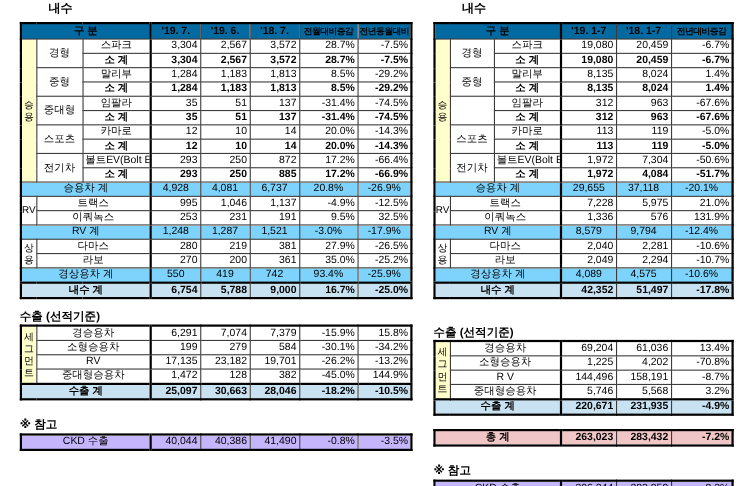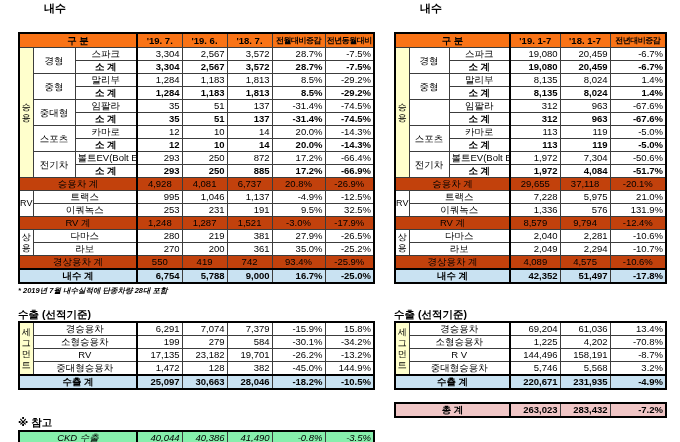--- a/index.html
+++ b/index.html
@@ -2,45 +2,45 @@
 <html><head>
 <meta charset="utf-8">
 <style>
   html,body{margin:0;padding:0;background:#fff;}
   body{width:680px;height:442px;overflow:hidden;color:#000;
        font-family:"Liberation Sans","DejaVu Sans",sans-serif;}
   .wrap{position:relative;width:680px;height:442px;background:#fff;}
   .panel{position:absolute;top:2px;}
   .panel-left{left:18px;width:355px;}
   .panel-right{left:394px;width:271px;}
-  .title{font-size:11px;font-weight:bold;height:12px;line-height:12px;margin-bottom:18px;padding-left:26px;}
+  .title{font-size:11px;font-weight:bold;height:12px;line-height:12px;margin-bottom:6px;padding-left:26px;}
   table{border-collapse:collapse;table-layout:fixed;width:100%;border:2px solid #000;}
   td{border:1px solid #3c3c3c;font-size:9.5px;height:12px;line-height:12px;
      padding:0 2px;overflow:hidden;white-space:nowrap;vertical-align:middle;}
-  tr.hdr td{background:#f97316;font-weight:bold;text-align:center;height:13px;}
+  tr.hdr td{background:#0369a1;font-weight:bold;text-align:center;height:13px;}
   td.sm{font-size:8px;letter-spacing:-0.5px;padding:0 1px;}
   .num{text-align:right;}
   .lbl{text-align:center;}
   .cat{text-align:center;margin-top:36px;}
   .vs{text-align:center;white-space:pre-line;line-height:11px;padding:0;font-size:9px;}
   .yl{background:#FFFFCC;}
-  tr.yl td{background:#c2410c;text-align:center;}
+  tr.yl td{background:#7dd3fc;text-align:center;}
   tr.bl td{background:#C9E2F2;}
   tr.pk td{background:#F0C6C6;}
-  tr.gy td{background:#86efac;font-style:italic;}
+  tr.gy td{background:#c4b5fd;}
   tr.b td{font-weight:bold;}
   tr.tt td{border-top:2px solid #000;}
   td.v0{border-left:2px solid #000;}
   .note{font-size:7.5px;font-style:italic;font-weight:bold;height:14px;line-height:14px;}
   .spacer{height:14px;}
   .sect-title{font-size:10.5px;font-weight:bold;height:12px;line-height:12px;
               margin-top:10px;margin-bottom:1px;}
   .total-table{margin-top:12px;}
   .ref-title{font-size:10.5px;font-weight:bold;height:12px;line-height:12px;
-             margin-top:26px;margin-bottom:2px;}
+             margin-top:16px;margin-bottom:2px;}
 </style>
 </head>
 <body>
 
 <div class="wrap">
 
   <div class="panel panel-left">
     <div class="title">내수</div>
 
     <table>
@@ -213,21 +213,20 @@
         <td class="lbl" colspan="3">내수 계</td>
         <td class="num v0">6,754</td>
         <td class="num">5,788</td>
         <td class="num">9,000</td>
         <td class="num">16.7%</td>
         <td class="num">-25.0%</td>
       </tr>
     </tbody>
       </table>
 
-    <div class="note">* 2019년 7월 내수실적에 단종차량 28대 포함</div>
 
     <div class="sect-title">수출 (선적기준)</div>
     <table>
       <colgroup>
           <col style="width:14px">
           <col style="width:104px">
           <col style="width:45px">
           <col style="width:45px">
           <col style="width:45px">
           <col style="width:53px">

